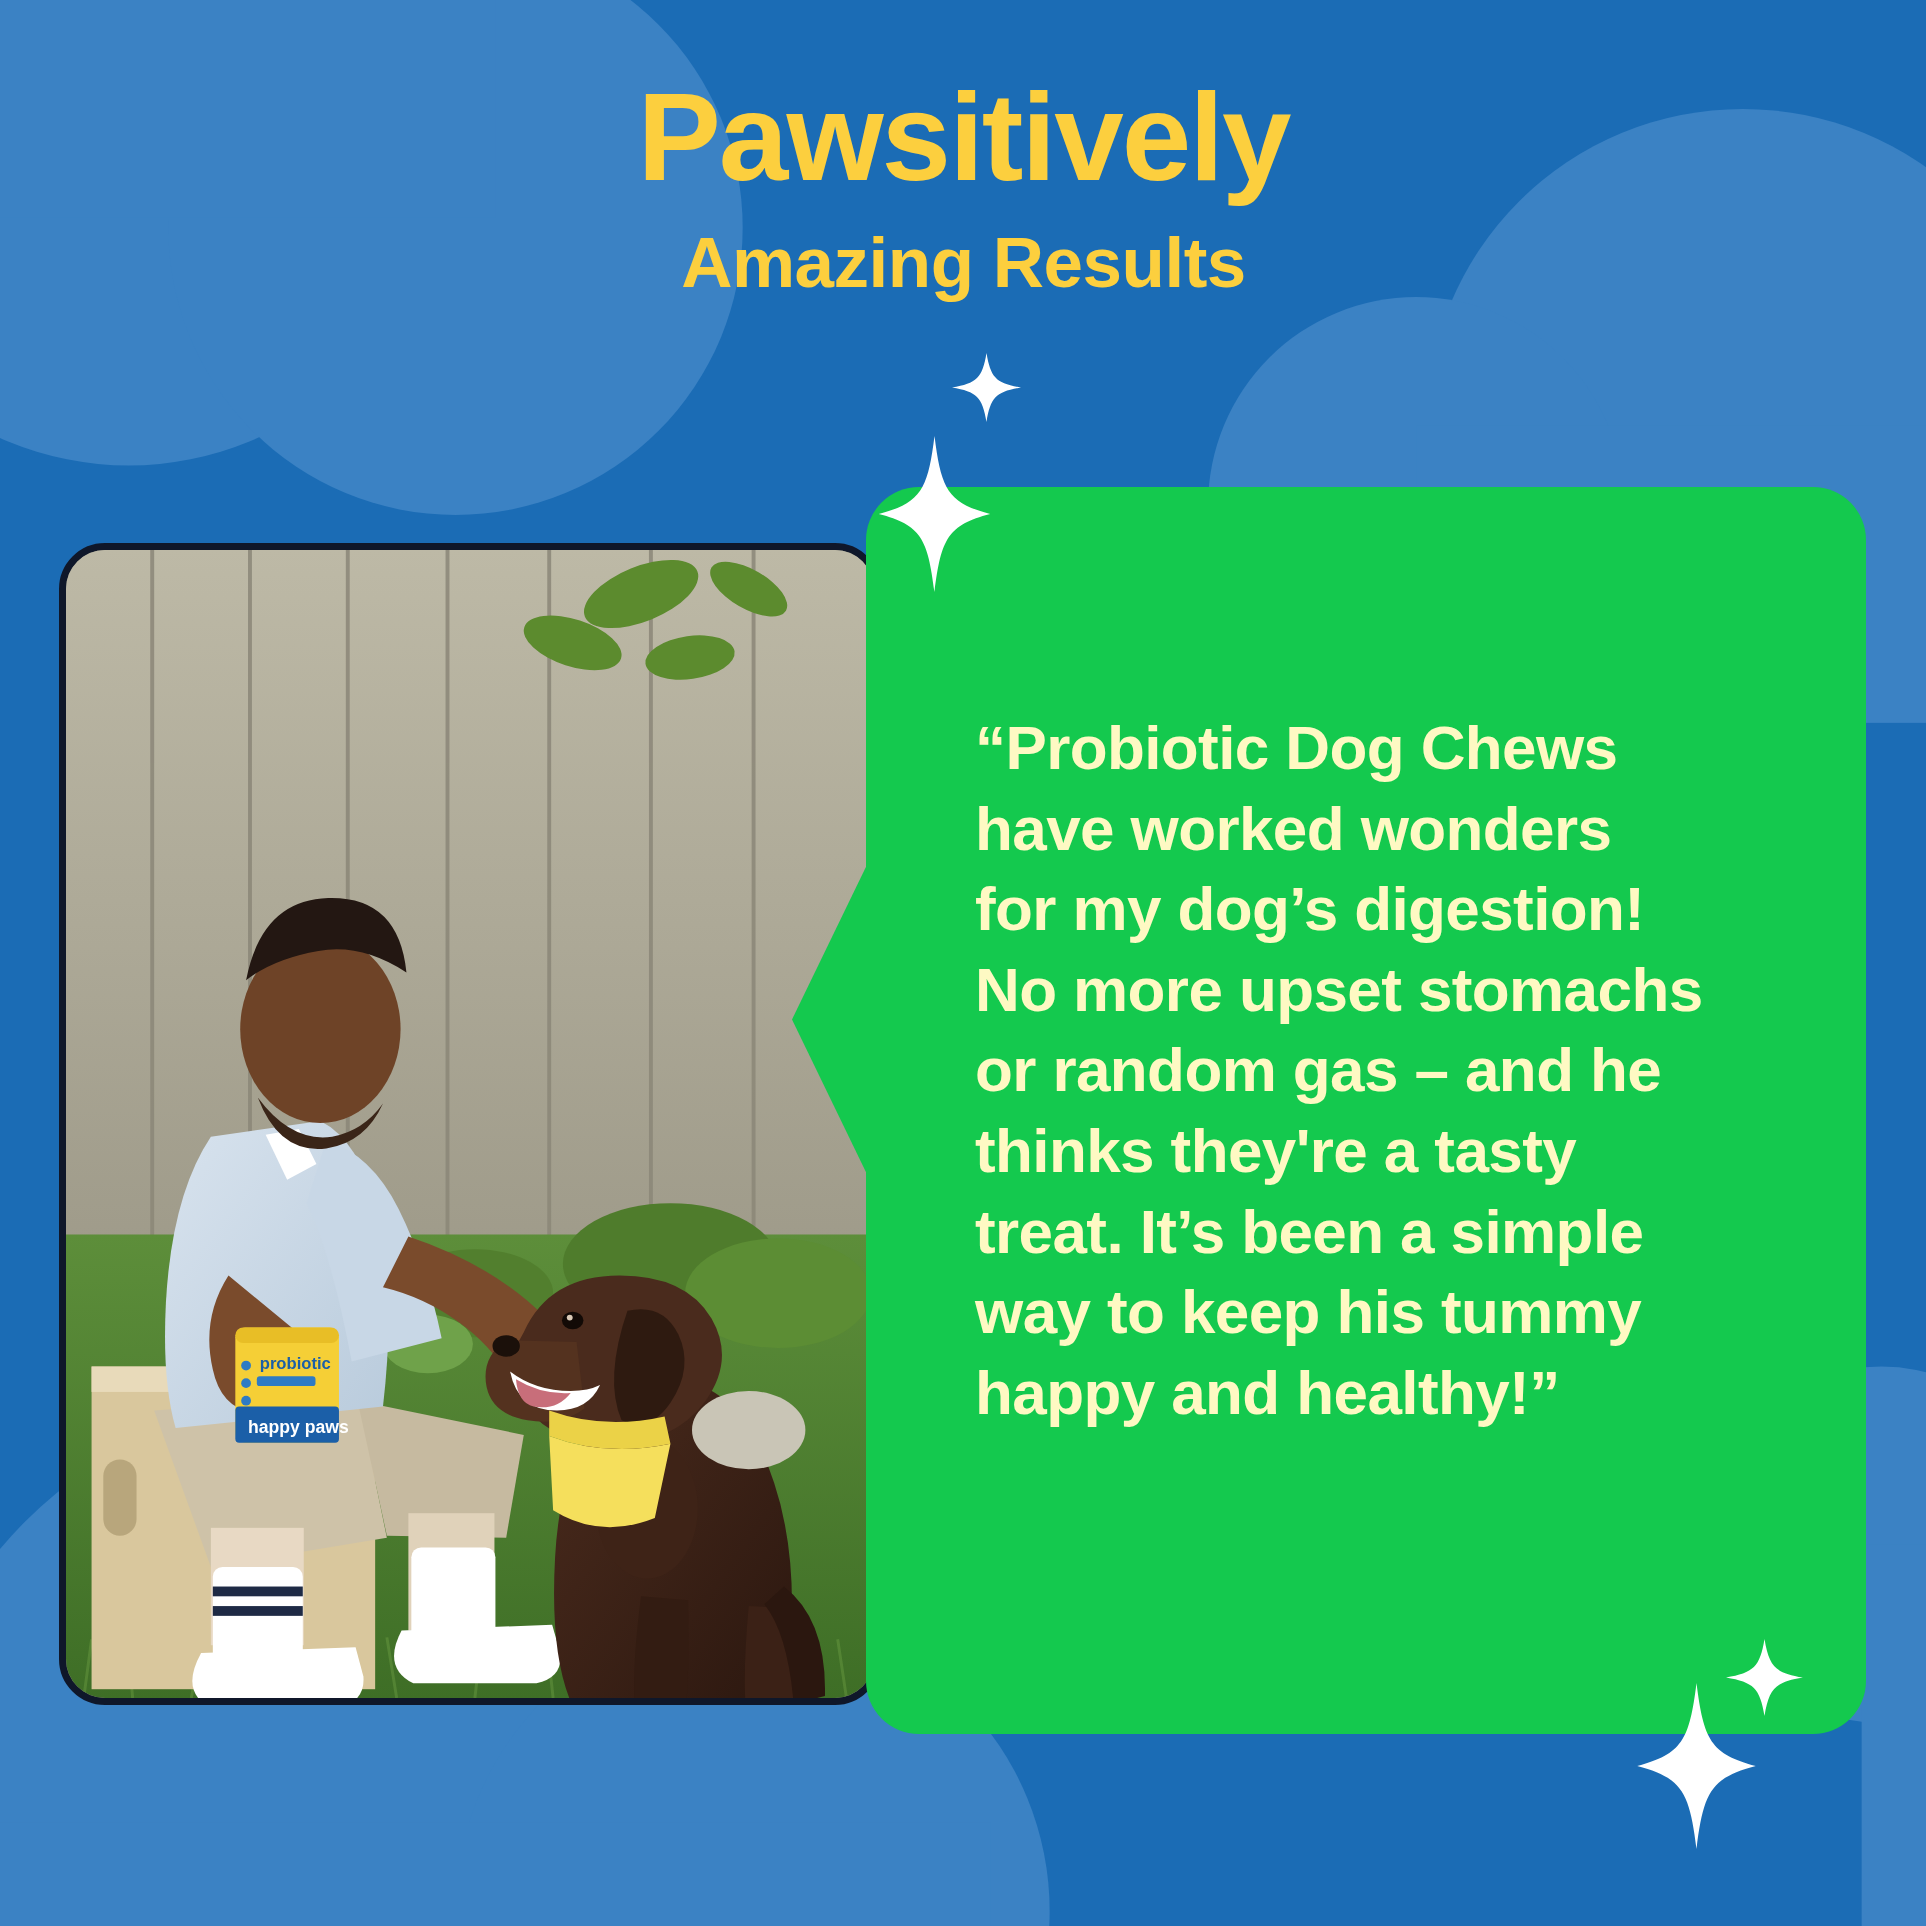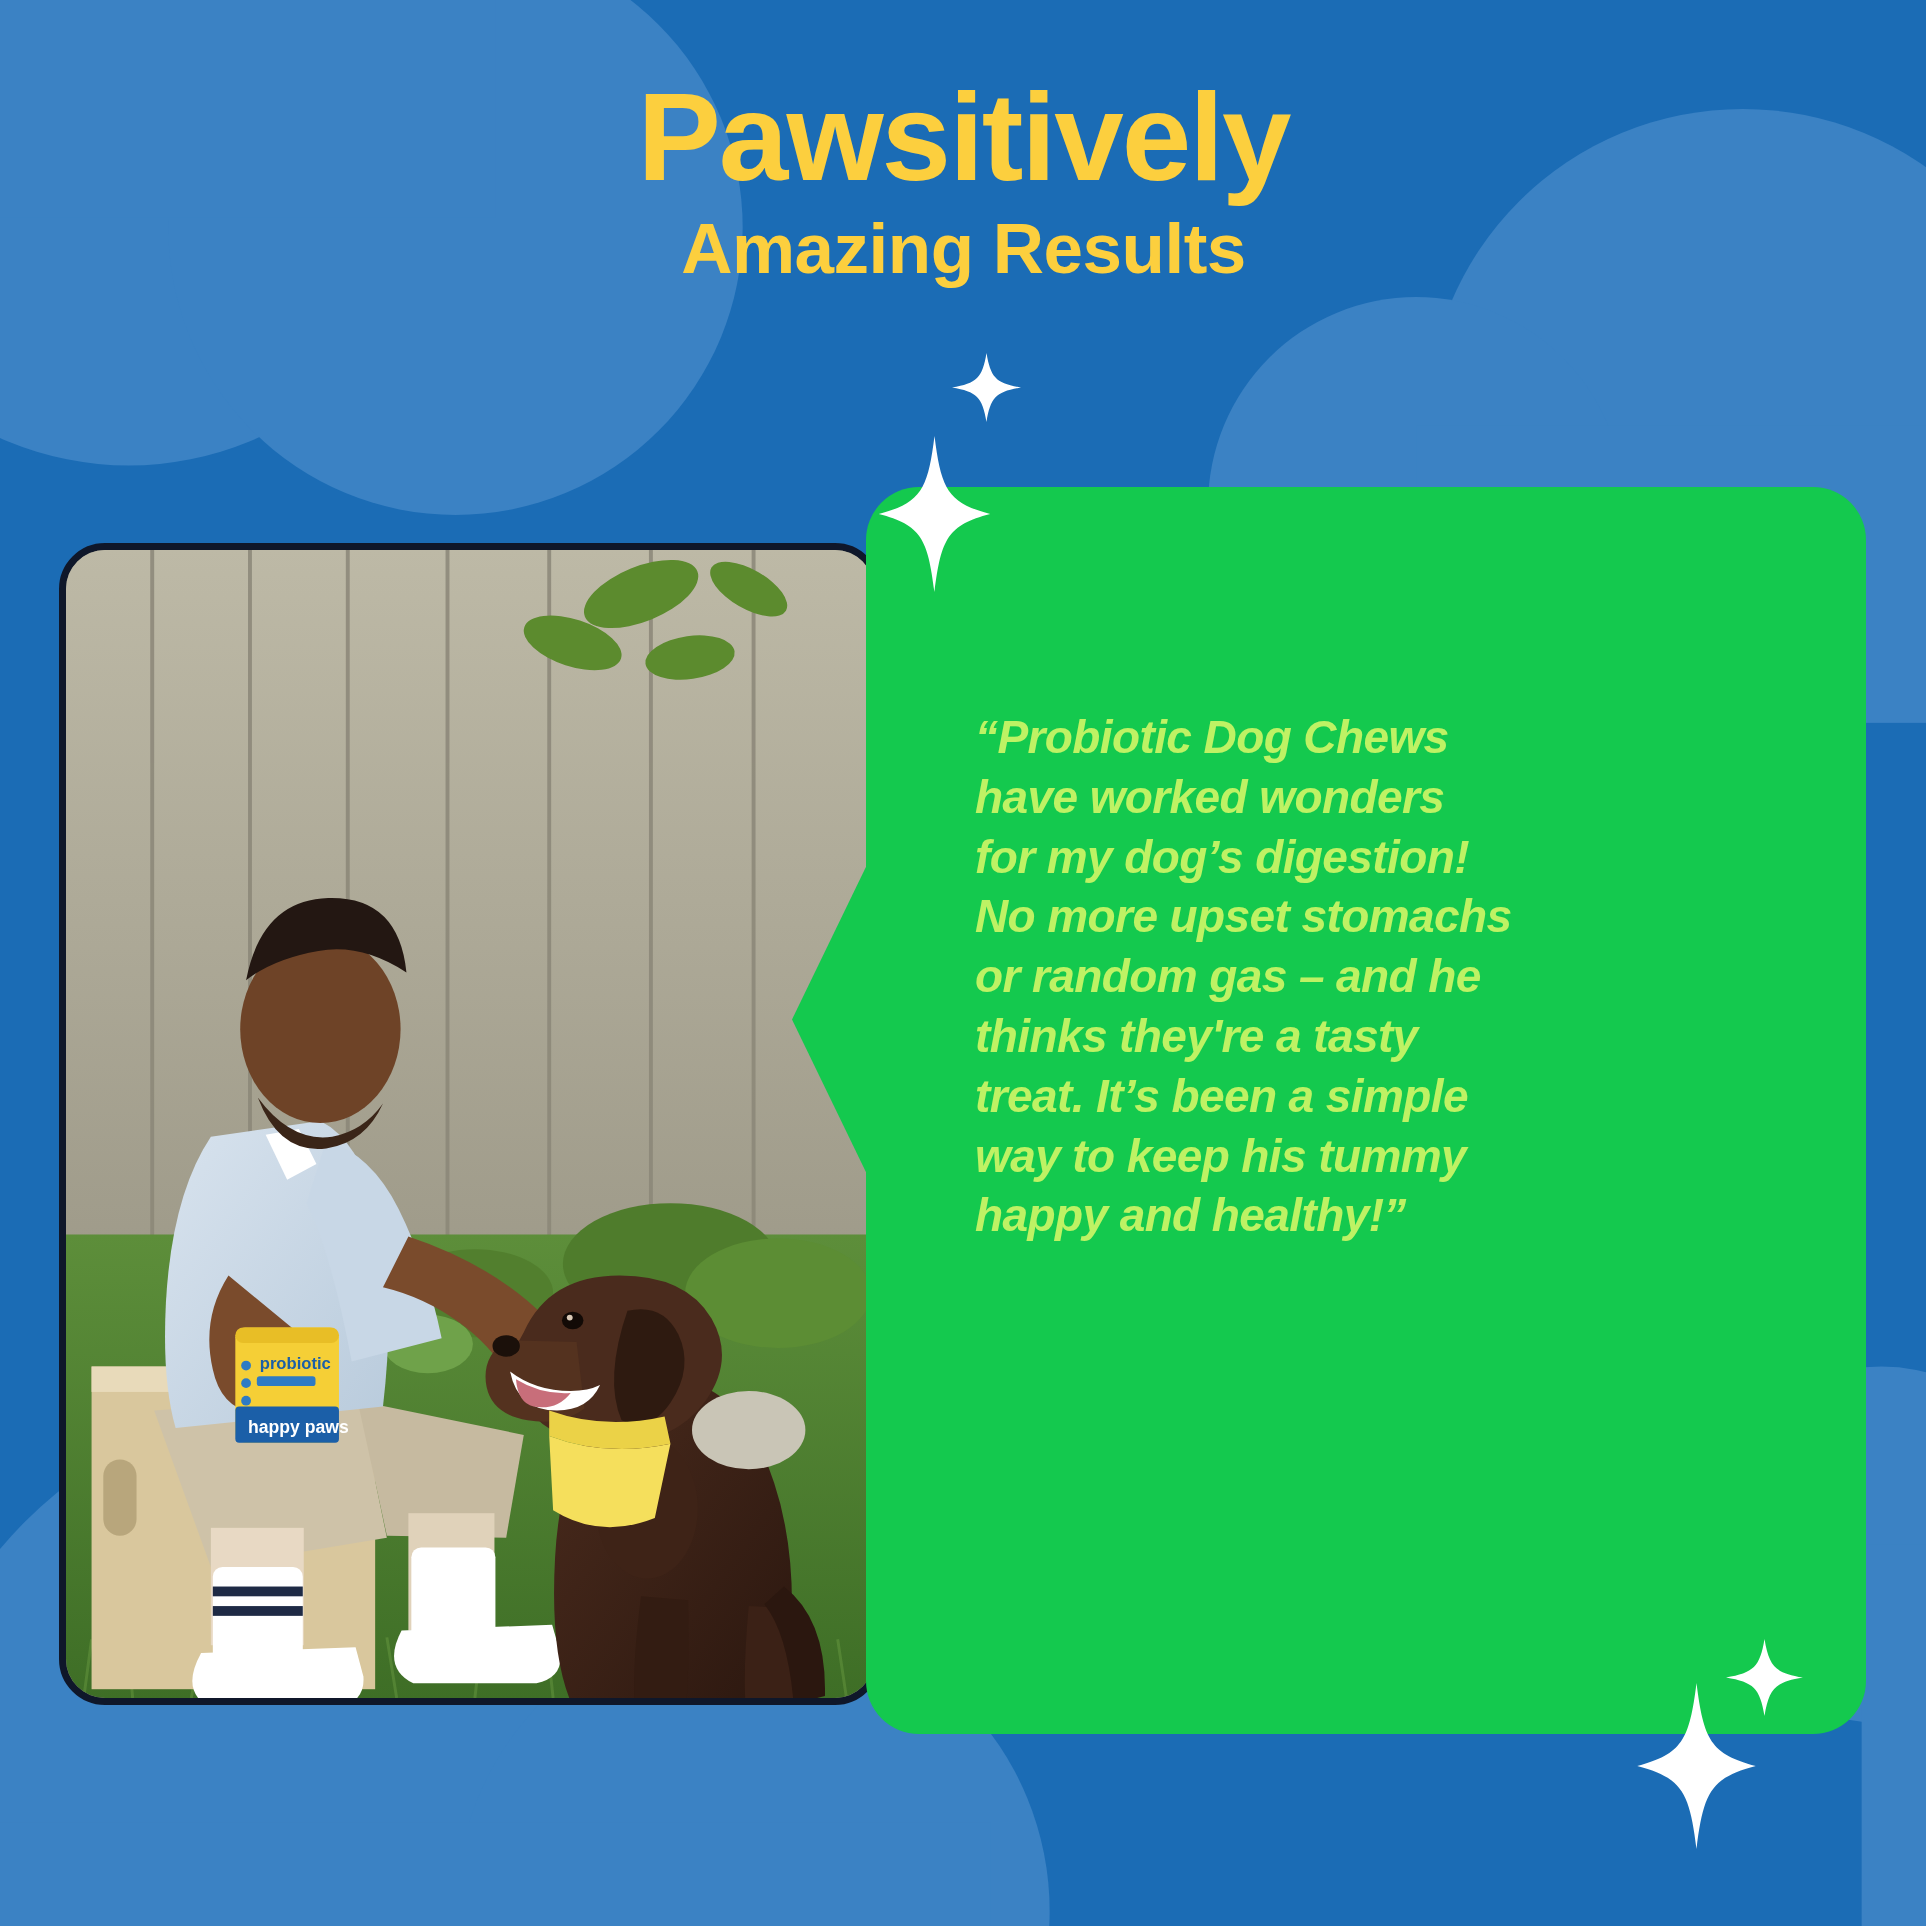--- a/index.html
+++ b/index.html
@@ -32,21 +32,21 @@
     line-height:1.05;
     display:block;
   }
   .headline-sub {
     font-size:71px;
     font-weight:bold;
     color:#FCCF3E;
     letter-spacing:-0.5px;
     line-height:1.15;
     display:block;
-    margin-top:6px;
+    margin-top:20px;
   }
 
   
   .photo-card {
     position:absolute;
     left:59px; top:543px;
     width:822px; height:1162px;
     border-radius:46px;
     border:7px solid #0f172a;
     overflow:hidden;
@@ -68,28 +68,27 @@
   .bubble-tail {
     position:absolute;
     left:792px; top:856px;
     width:79px; height:327px;
     z-index:6;
   }
   .bubble-text {
     position:absolute;
     left:975px; top:708px;
     width:802px;
-    color:#bef264;
-    font-size:46px;
+    color:#fef9c3;
+    font-size:62px;
     font-weight:bold;
     line-height:1.30;
     letter-spacing:-0.6px;
     z-index:7;
     white-space:pre-line;
-    font-style:italic;
   }
 
   
   .sparkle { position:absolute; z-index:8; pointer-events:none; }
   .sp-tl-big  { left:877px;  top:436px;  width:115px; height:156px; }
   .sp-tl-small{ left:952px;  top:352px;  width:69px;  height:71px;  }
   .sp-br-big  { left:1634px; top:1683px; width:125px; height:166px; }
   .sp-br-small{ left:1726px; top:1638px; width:77px;  height:79px;  }
 </style>
 </head>

